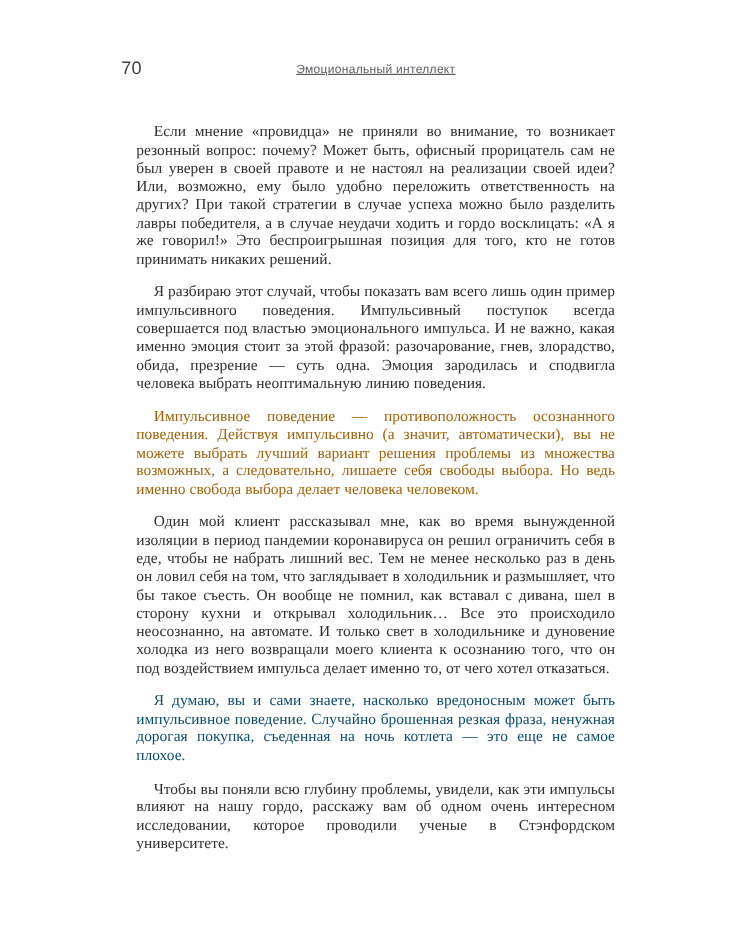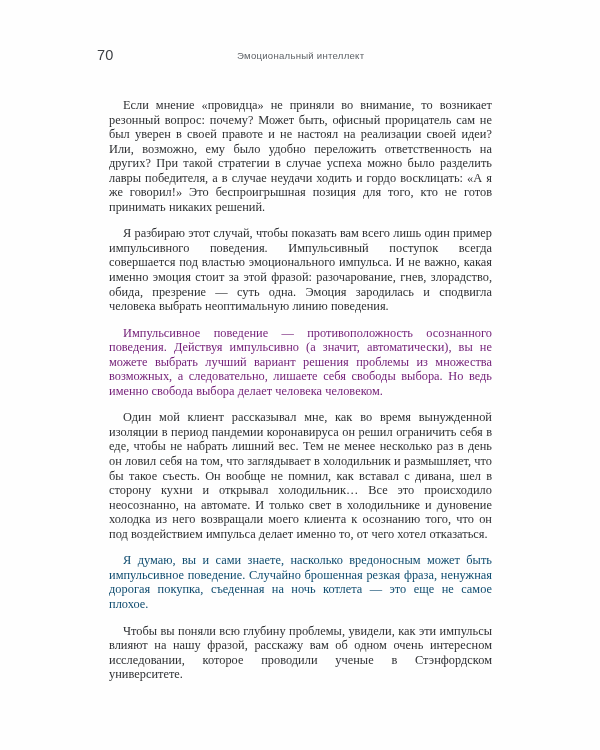--- a/index.html
+++ b/index.html
@@ -86,25 +86,25 @@
     background: rgba(255,255,255,0.012);
   }
 </style>
 </head>
 <body>
 
 <div id="page" style="background: rgb(254, 254, 254);">
 
   <div class="running-head">
     <span class="folio">70</span>
-    <span class="head-title" style="color: rgb(91, 95, 100);">Эмоциональный интеллект</span>
+    <span class="head-title" style="color: rgb(91, 95, 100); text-decoration: underline;">Эмоциональный интеллект</span>
   </div>
 
   <div class="text-block">
     <p class="para" style="color: rgb(44, 46, 49);">Если мнение «провидца» не приняли во внимание, то возникает резонный вопрос: почему? Может быть, офисный прорицатель сам не был уверен в своей правоте и не настоял на реализации своей идеи? Или, возможно, ему было удобно переложить ответственность на других? При такой стратегии в случае успеха можно было разделить лавры победителя, а в случае неудачи ходить и гордо восклицать: «А я же говорил!» Это беспроигрышная позиция для того, кто не готов принимать никаких решений.</p>
     <p class="para" style="color: rgb(44, 46, 49);">Я разбираю этот случай, чтобы показать вам всего лишь один пример импульсивного поведения. Импульсивный поступок всегда совершается под властью эмоционального импульса. И не важно, какая именно эмоция стоит за этой фразой: разочарование, гнев, злорадство, обида, презрение — суть одна. Эмоция зародилась и сподвигла человека выбрать неоптимальную линию поведения.</p>
-    <p class="para" style="color: #701a75;">Импульсивное поведение — противоположность осознанного поведения. Действуя импульсивно (а значит, автоматически), вы не можете выбрать лучший вариант решения проблемы из множества возможных, а следовательно, лишаете себя свободы выбора. Но ведь именно свобода выбора делает человека человеком.</p>
+    <p class="para" style="color: #a16207;">Импульсивное поведение — противоположность осознанного поведения. Действуя импульсивно (а значит, автоматически), вы не можете выбрать лучший вариант решения проблемы из множества возможных, а следовательно, лишаете себя свободы выбора. Но ведь именно свобода выбора делает человека человеком.</p>
     <p class="para" style="color: rgb(44, 46, 49);">Один мой клиент рассказывал мне, как во время вынужденной изоляции в период пандемии коронавируса он решил ограничить себя в еде, чтобы не набрать лишний вес. Тем не менее несколько раз в день он ловил себя на том, что заглядывает в холодильник и размышляет, что бы такое съесть. Он вообще не помнил, как вставал с дивана, шел в сторону кухни и открывал холодильник… Все это происходило неосознанно, на автомате. И только свет в холодильнике и дуновение холодка из него возвращали моего клиента к осознанию того, что он под воздействием импульса делает именно то, от чего хотел отказаться.</p>
     <p class="para" style="color: #0c4a6e;">Я думаю, вы и сами знаете, насколько вредоносным может быть импульсивное поведение. Случайно брошенная резкая фраза, ненужная дорогая покупка, съеденная на ночь котлета — это еще не самое плохое.</p>
-    <p class="para" style="color: rgb(44, 46, 49);">Чтобы вы поняли всю глубину проблемы, увидели, как эти импульсы влияют на нашу фразой, расскажу вам об одном очень интересном исследовании, которое проводили ученые в Стэнфордском университете.</p>
+    <p class="para" style="color: rgb(44, 46, 49);">Чтобы вы поняли всю глубину проблемы, увидели, как эти импульсы влияют на нашу гордо, расскажу вам об одном очень интересном исследовании, которое проводили ученые в Стэнфордском университете.</p>
   </div>
 
 </div>
 
 </body></html>

